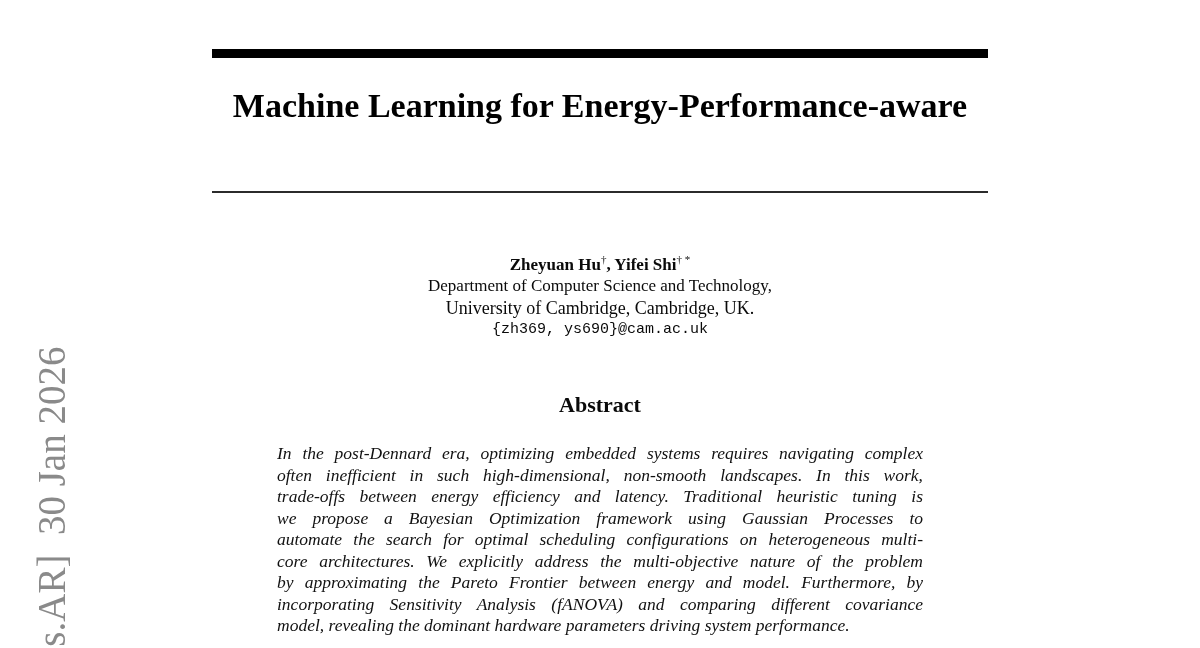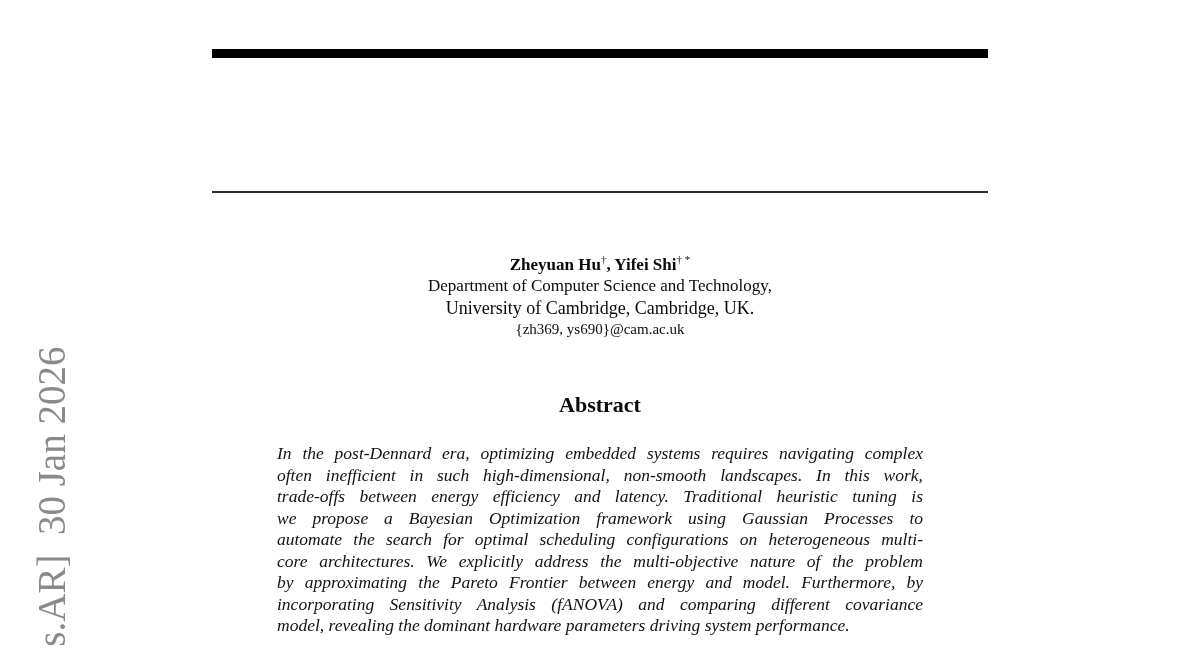--- a/index.html
+++ b/index.html
@@ -78,21 +78,21 @@
     font-size: 11px;
     vertical-align: 7px;
   }
 
   .affil-line-1 { top: 269px; font-size: 17px; }
   .affil-line-2 { top: 291px; font-size: 18px; }
 
   .email-line {
     top: 314px;
     font-size: 15px;
-    font-family: Liberation Serif, serif;
+    font-family: Liberation Mono, monospace;
   }
 
   .abstract-heading {
     top: 385px;
     font-size: 22px;
     font-weight: bold;
   }
 
   .abstract-body {
     position: absolute;
@@ -117,20 +117,21 @@
   }
 </style>
 </head>
 <body>
 
 <div class="arxiv-stamp">cs.AR]  30 Jan 2026</div>
 
 <div class="top-bar"></div>
 
 <div class="title-block">
+  <div>Machine Learning for Energy-Performance-aware</div>
 </div>
 
 <div class="title-rule"></div>
 
 <div class="center-col authors-line"><span>Zheyuan Hu</span><sup>†</sup><span>, </span><span>Yifei Shi</span><sup>† *</sup></div>
 
 <div class="center-col affil-line-1">Department of Computer Science and Technology,</div>
 <div class="center-col affil-line-2">University of Cambridge, Cambridge, UK.</div>
 <div class="center-col email-line">{zh369, ys690}@cam.ac.uk</div>
 

